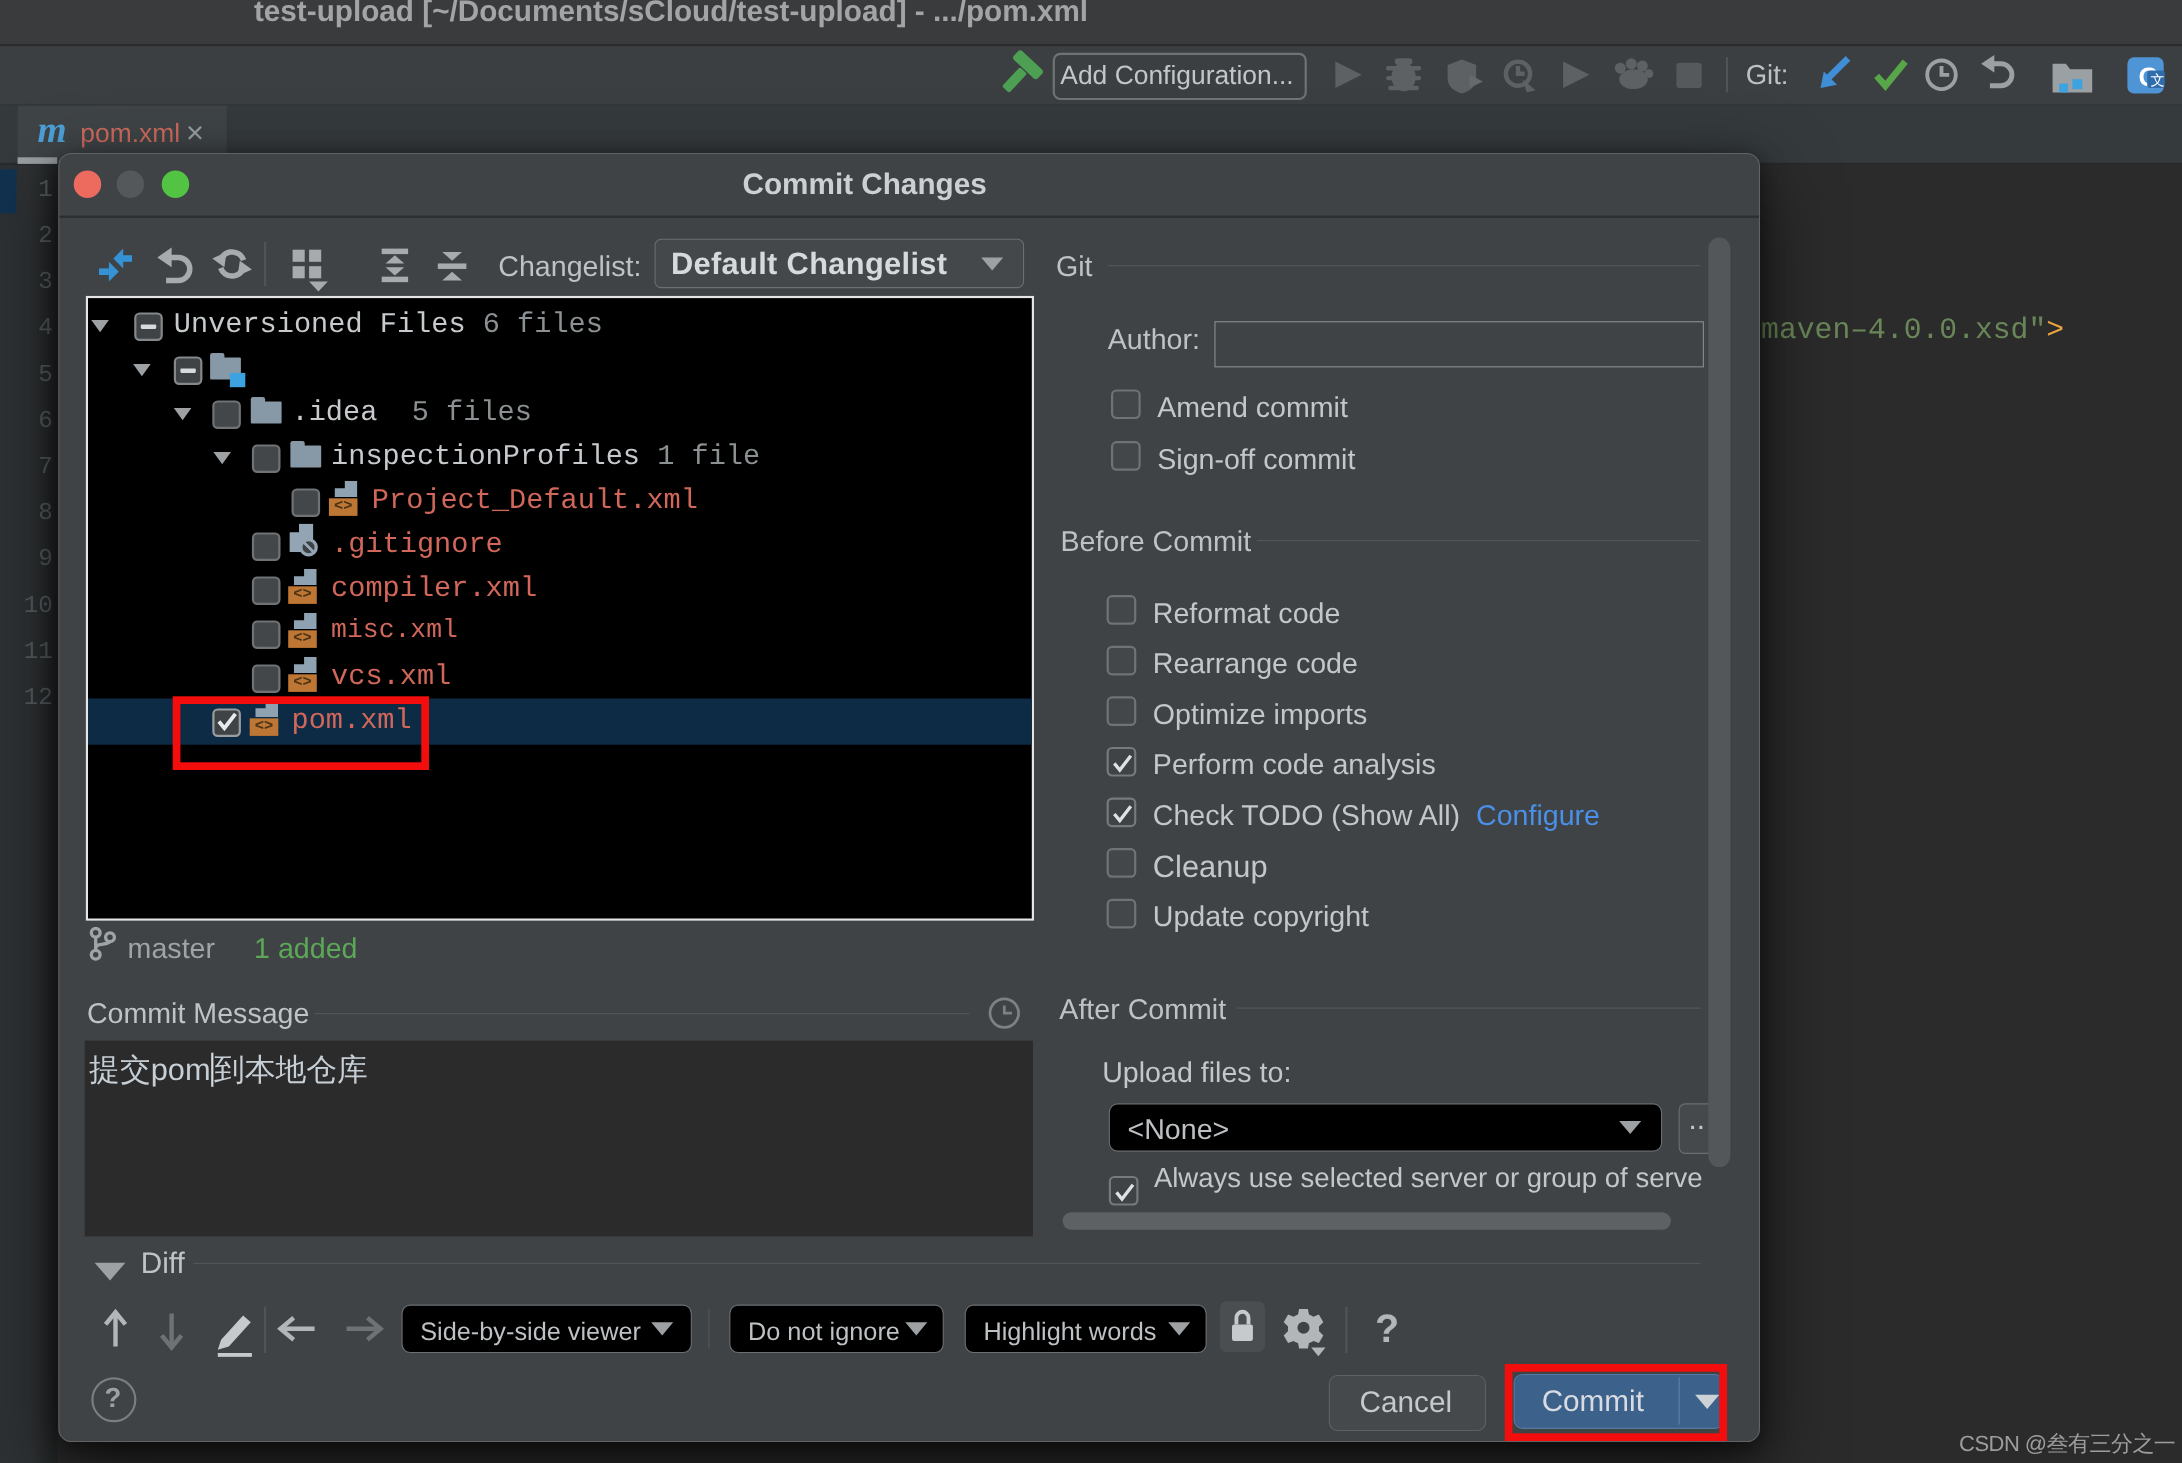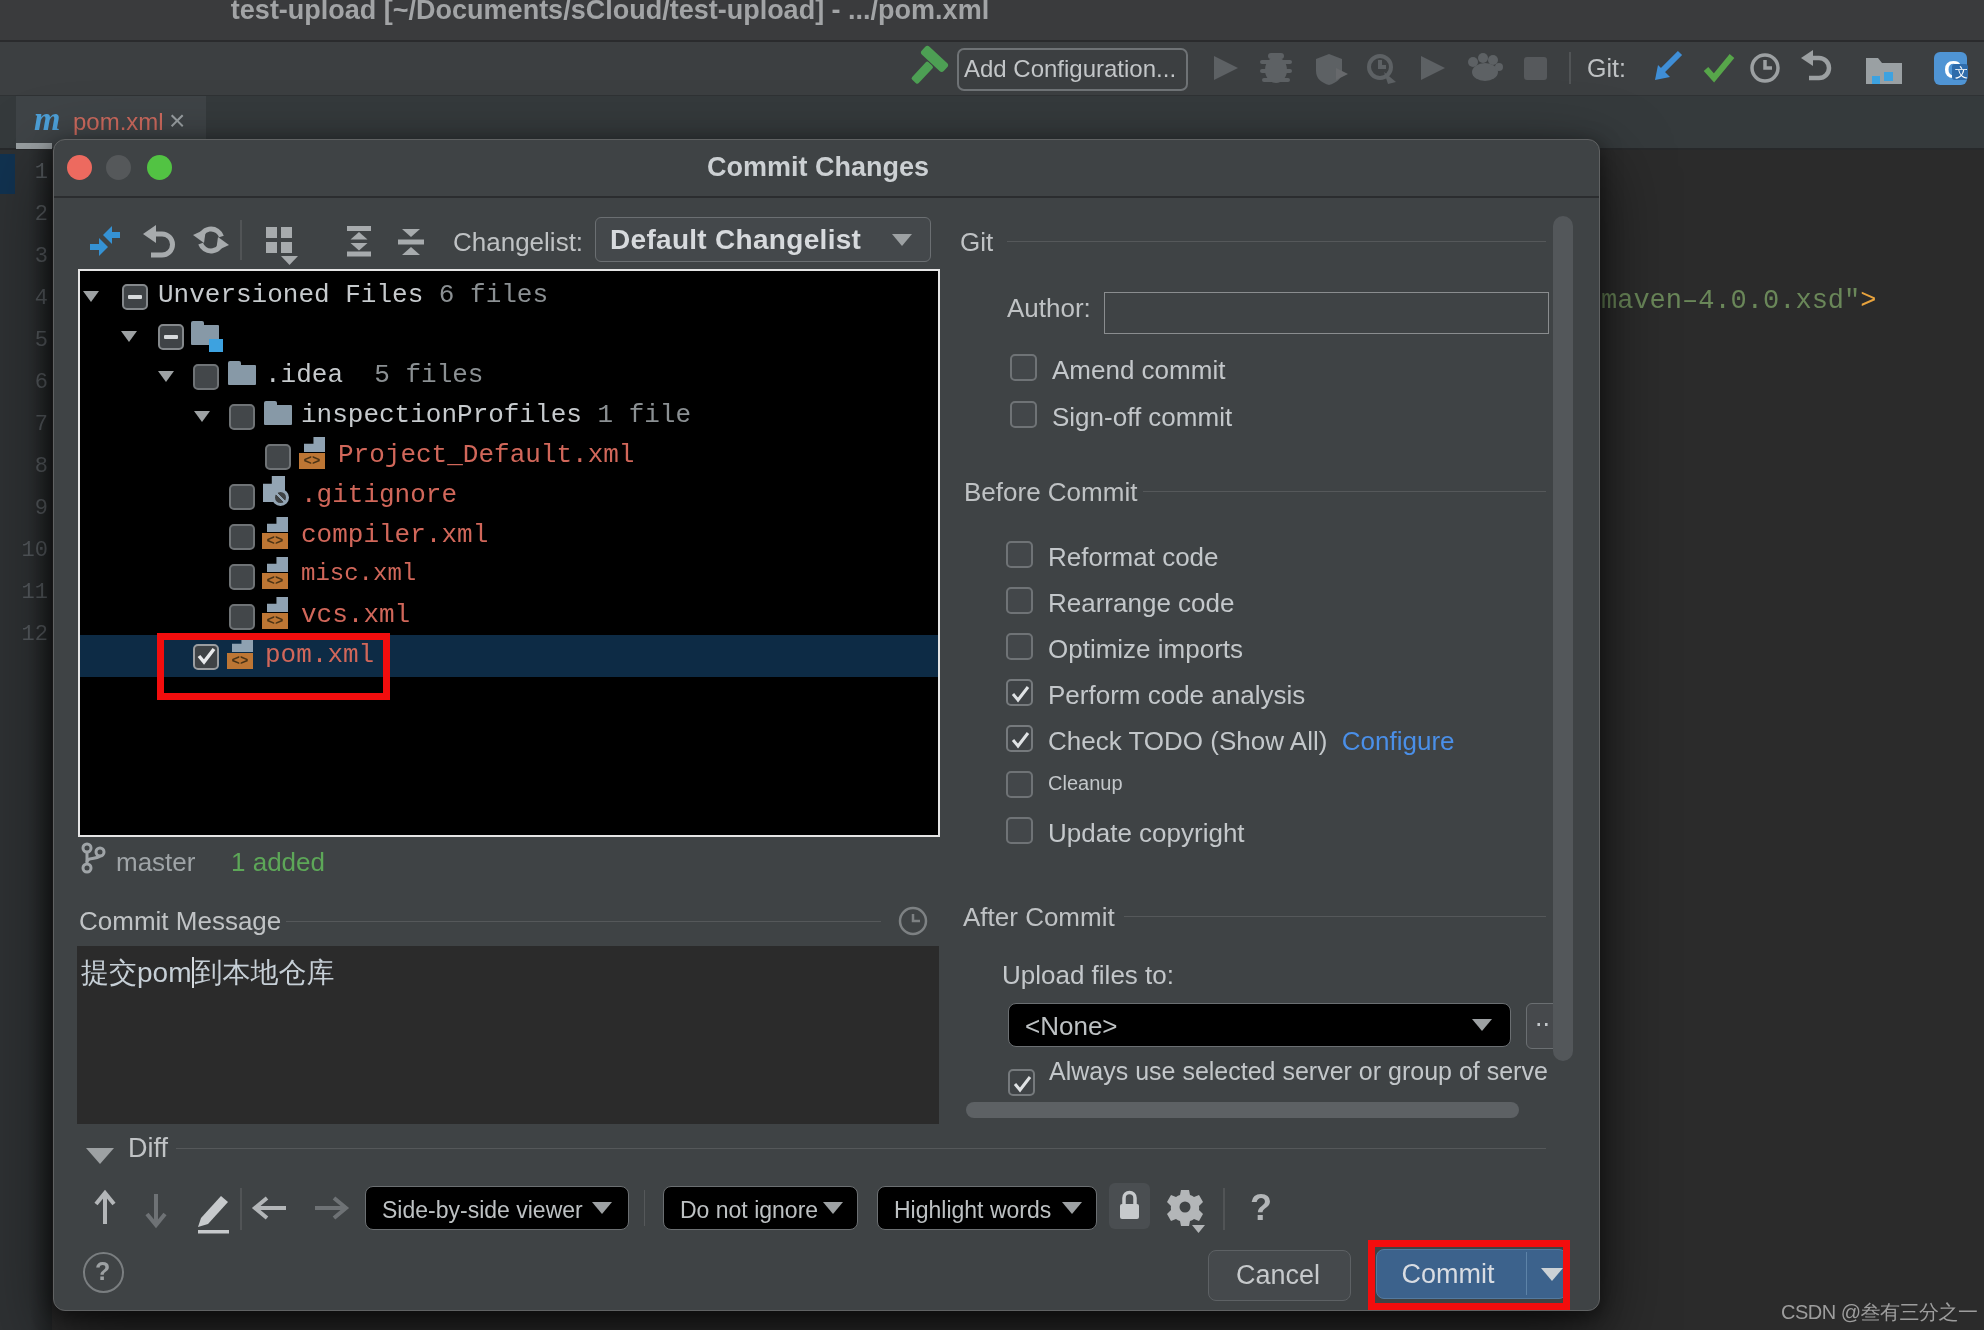--- a/index.html
+++ b/index.html
@@ -143,21 +143,21 @@
 
 <div class="txt" style="left:1601px;top:286px;font-family:'Liberation Mono',monospace;font-size:27px;"><span style="color:#6a8759;">maven–4.0.0.xsd"</span><span style="color:#e8a33d;">&gt;</span></div>
 
 <div class="txt" style="left:1781px;top:1299px;font-size:20px;letter-spacing:-0.5px;color:#9d9d9d;">CSDN @叁有三分之一</div>
 
 <div class="abs" id="dialog" style="left:53px;top:139px;width:1545px;height:1170px;background:#3f4345;border:1px solid #606263;border-radius:12px;box-shadow:0 25px 70px rgba(0,0,0,0.6), 0 5px 20px rgba(0,0,0,0.5);">
 
   <div class="abs" style="left:13px;top:15px;width:25px;height:25px;border-radius:50%;background:#ed6a5f;"></div>
   <div class="abs" style="left:52px;top:15px;width:25px;height:25px;border-radius:50%;background:#55585a;"></div>
   <div class="abs" style="left:93px;top:15px;width:25px;height:25px;border-radius:50%;background:#52c343;"></div>
-  <div class="txt" style="left:764px;top:12px;transform:translateX(-50%);font-size:27px;font-weight:bold;color:#ccd0d3;">Commit Changes</div>
+  <div class="txt" style="left:732px;top:12px;transform:translateX(-50%);font-size:27px;font-weight:bold;color:#ccd0d3;">Commit Changes</div>
   <div class="abs" style="left:0;top:56px;width:1545px;height:2px;background:#2b2d2f;"></div>
 
   <svg class="abs" id="dlg-toolbar" style="left:20px;top:70px;" width="420" height="62" viewBox="0 0 420 62">
 
     <g fill="#3592d4">
       <path d="M29 25 L38 16 L38 34 Z"></path>
         <rect x="37" y="22" width="9" height="6"></rect>
       <path d="M34 37 L25 28 L25 46 Z"></path>
         <rect x="16" y="34" width="9" height="6"></rect>
     </g>
@@ -374,21 +374,21 @@
       </svg>
     </div>
   <div class="txt" style="left:994px;top:540px;font-size:26px;color:#c3c7ca;">Perform code analysis</div>
   <div class="cbt" style="left:952px;top:585px;">
       <svg width="23" height="23">
         <path d="M4 12 l5 6 l10 -13" stroke="#dfe2e4" stroke-width="3" fill="none"></path>
       </svg>
     </div>
   <div class="txt" style="left:994px;top:586px;font-size:26px;color:#c3c7ca;">Check TODO (Show All) <span style="color:#4a8fe8;">&nbsp;Configure</span></div>
   <div class="cb" style="left:952px;top:631px;"></div>
-  <div class="txt" style="left:994px;top:632px;font-size:20px;color:#c3c7ca;">Cleanup</div>
+  <div class="txt" style="left:994px;top:632px;font-size:28px;color:#c3c7ca;">Cleanup</div>
   <div class="cb" style="left:952px;top:677px;"></div>
   <div class="txt" style="left:994px;top:678px;font-size:26px;color:#c3c7ca;">Update copyright</div>
 
   <div class="txt" style="left:909px;top:762px;font-size:26px;color:#bfc2c4;">After Commit</div>
   <div class="abs" style="left:1070px;top:776px;width:422px;height:1px;background:#55585a;"></div>
   <div class="txt" style="left:948px;top:820px;font-size:26px;color:#c3c7ca;">Upload files to:</div>
   <div class="combo" style="left:954px;top:863px;width:501px;height:42px;">
     <div class="lbl" style="font-size:26px;top:7px;">&lt;None&gt;</div>
     <div class="carr" style="right:18px;top:15px;"></div>
   </div>

